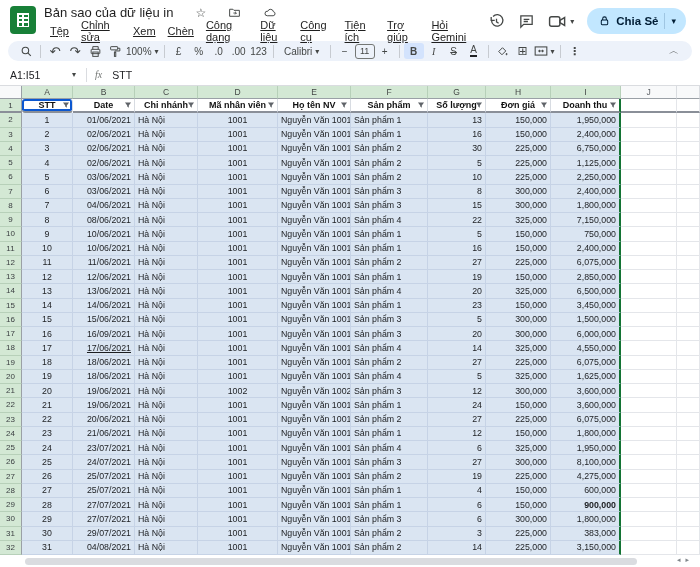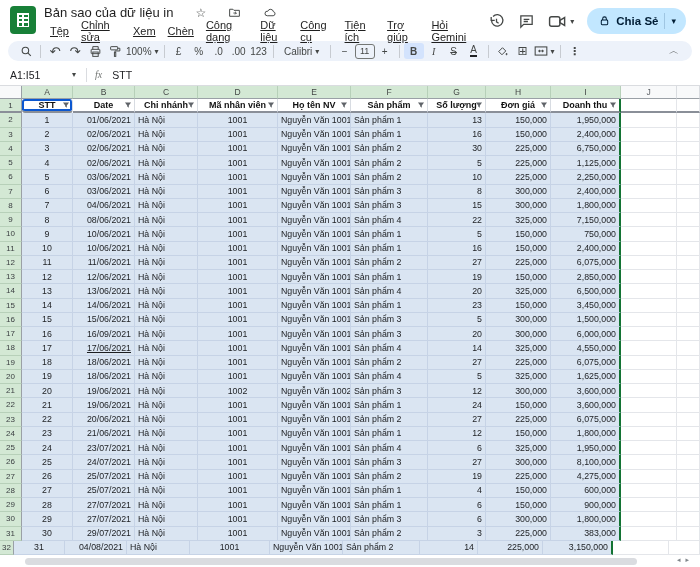--- a/index.html
+++ b/index.html
@@ -706,21 +706,21 @@
       <div class="g-row">
         <div class="gc rnum" style="width: 22px;">29</div>
         <div class="gc dcell a-c" style="width: 51px;">28</div>
         <div class="gc dcell a-r" style="width: 62px;">27/07/2021</div>
         <div class="gc dcell a-l" style="width: 63px;">Hà Nội</div>
         <div class="gc dcell a-c" style="width: 80px;">1001</div>
         <div class="gc dcell a-l" style="width: 73px;">Nguyễn Văn 1001</div>
         <div class="gc dcell a-l" style="width: 77px;">Sản phẩm 1</div>
         <div class="gc dcell a-r" style="width: 58px;">6</div>
         <div class="gc dcell a-r" style="width: 65px;">150,000</div>
-        <div class="gc dcell a-r fend" style="width: 70px;">900,000</div>
+        <div class="gc dcell a-r fend" style="width: 70px; font-weight: bold;">900,000</div>
         <div class="gc jcell" style="width: 56px;"></div>
         <div class="gc jcell flex1"></div>
       </div>
       <div class="g-row">
         <div class="gc rnum" style="width: 22px;">30</div>
         <div class="gc dcell a-c" style="width: 51px;">29</div>
         <div class="gc dcell a-r" style="width: 62px;">27/07/2021</div>
         <div class="gc dcell a-l" style="width: 63px;">Hà Nội</div>
         <div class="gc dcell a-c" style="width: 80px;">1001</div>
         <div class="gc dcell a-l" style="width: 73px;">Nguyễn Văn 1001</div>
@@ -739,21 +739,21 @@
         <div class="gc dcell a-c" style="width: 80px;">1001</div>
         <div class="gc dcell a-l" style="width: 73px;">Nguyễn Văn 1001</div>
         <div class="gc dcell a-l" style="width: 77px;">Sản phẩm 2</div>
         <div class="gc dcell a-r" style="width: 58px;">3</div>
         <div class="gc dcell a-r" style="width: 65px;">225,000</div>
         <div class="gc dcell a-r fend" style="width: 70px;">383,000</div>
         <div class="gc jcell" style="width: 56px;"></div>
         <div class="gc jcell flex1"></div>
       </div>
       <div class="g-row">
-        <div class="gc rnum" style="width: 14px;">32</div>
+        <div class="gc rnum" style="width: 22px;">32</div>
         <div class="gc dcell a-c" style="width: 51px;">31</div>
         <div class="gc dcell a-r" style="width: 62px;">04/08/2021</div>
         <div class="gc dcell a-l" style="width: 63px;">Hà Nội</div>
         <div class="gc dcell a-c" style="width: 80px;">1001</div>
         <div class="gc dcell a-l" style="width: 73px;">Nguyễn Văn 1001</div>
         <div class="gc dcell a-l" style="width: 77px;">Sản phẩm 2</div>
         <div class="gc dcell a-r" style="width: 58px;">14</div>
         <div class="gc dcell a-r" style="width: 65px;">225,000</div>
         <div class="gc dcell a-r fend" style="width: 70px;">3,150,000</div>
         <div class="gc jcell" style="width: 56px;"></div>

